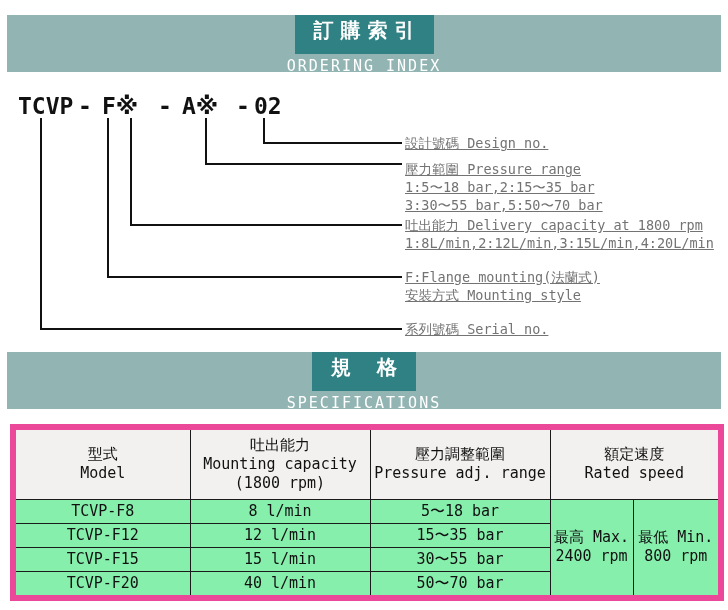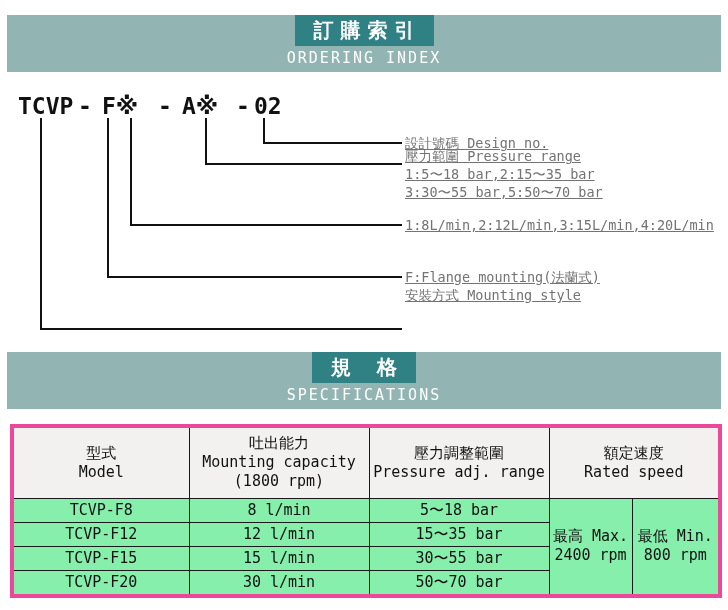--- a/index.html
+++ b/index.html
@@ -14,21 +14,21 @@
   .band {
     position:absolute; left:7px; width:714px; height:57px;
     background:var(--band,#92b5b3);
     display:flex; flex-direction:column; align-items:center;
   }
   .band-ordering { top:15px; }
   .band-specs   { top:352px; }
   .band-box {
     background:var(--band-dark,#2f8183); color:#ffffff;
     font-size:20px; font-weight:bold; line-height:23px;
-    letter-spacing:7px; padding:4px 12px 4px 19px; white-space:nowrap;
+    letter-spacing:7px; padding:4px 12px 12px 19px; white-space:nowrap;
   }
   .band-sub {
     color:#ffffff; font-size:15px; letter-spacing:2px; margin-top:3px;
     white-space:nowrap;
   }
 
   
   .code-seg {
     position:absolute; top:93px; font-size:23px; font-weight:bold;
     white-space:nowrap; color:#111;text-align:right;
@@ -49,30 +49,30 @@
   .h-mounting{left:107px; top:276px; width:295px}
   .v-serial  {left:40px;  top:118px; height:212px}
   .h-serial  {left:40px;  top:328px; width:362px}
 
   
   .callout {
     position:absolute; left:405px; font-size:13.5px; line-height:18px;
     white-space:nowrap; color:#737373;text-decoration:underline;
   }
   .co-design  {top:134px}
-  .co-pressure{top:147px}
+  .co-pressure{top:160px}
   .co-delivery{top:216px}
   .co-mounting{top:268px}
   .co-serial  {top:320px}
 
   
   .spec-table {
     position:absolute; left:10px; top:424px; width:708px;
     border-collapse:collapse; table-layout:fixed;
-    font-size:15px; text-align:center; border:4px solid #ec4899;
+    font-size:15px; text-align:center; border:6px solid #ec4899;
   }
   .spec-table th, .spec-table td { border:1px solid #1a1a1a; padding:0; }
   .spec-table thead th {
     background:var(--table-header-bg,#f2f1ef);
     height:72px; font-weight:normal; line-height:19px;
   }
   .spec-table tbody td { height:24px; line-height:23px; background:#86efac; }
   .spec-table td.speed-cell div { line-height:19px; }
 </style>
 </head>
@@ -106,25 +106,29 @@
 
   <div class="callout co-design">
     <div>設計號碼 Design no.</div>
   </div>
   <div class="callout co-pressure">
     <div>壓力範圍 Pressure range</div>
     <div>1:5〜18 bar,2:15〜35 bar</div>
     <div>3:30〜55 bar,5:50〜70 bar</div>
   </div>
   <div class="callout co-delivery">
+    <div>吐出能力 Delivery capacity at 1800 rpm</div>
     <div>1:8L/min,2:12L/min,3:15L/min,4:20L/min</div>
   </div>
   <div class="callout co-mounting">
     <div>F:Flange mounting(法蘭式)</div>
     <div>安裝方式 Mounting style</div>
+  </div>
+  <div class="callout co-serial">
+    <div>系列號碼 Serial no.</div>
   </div>
 
   <div class="band band-specs">
     <div class="band-box">規 格</div>
     <div class="band-sub">SPECIFICATIONS</div>
   </div>
 
   <table class="spec-table">
     <colgroup>
       <col style="width:177px">
@@ -173,19 +177,19 @@
         <td>12 l/min</td>
         <td>15〜35 bar</td>
       </tr>
       <tr>
         <td>TCVP-F15</td>
         <td>15 l/min</td>
         <td>30〜55 bar</td>
       </tr>
       <tr>
         <td>TCVP-F20</td>
-        <td>30 l/min</td>
+        <td>40 l/min</td>
         <td>50〜70 bar</td>
       </tr>
     </tbody>
   </table>
 
 </div>
 
 </body></html>

